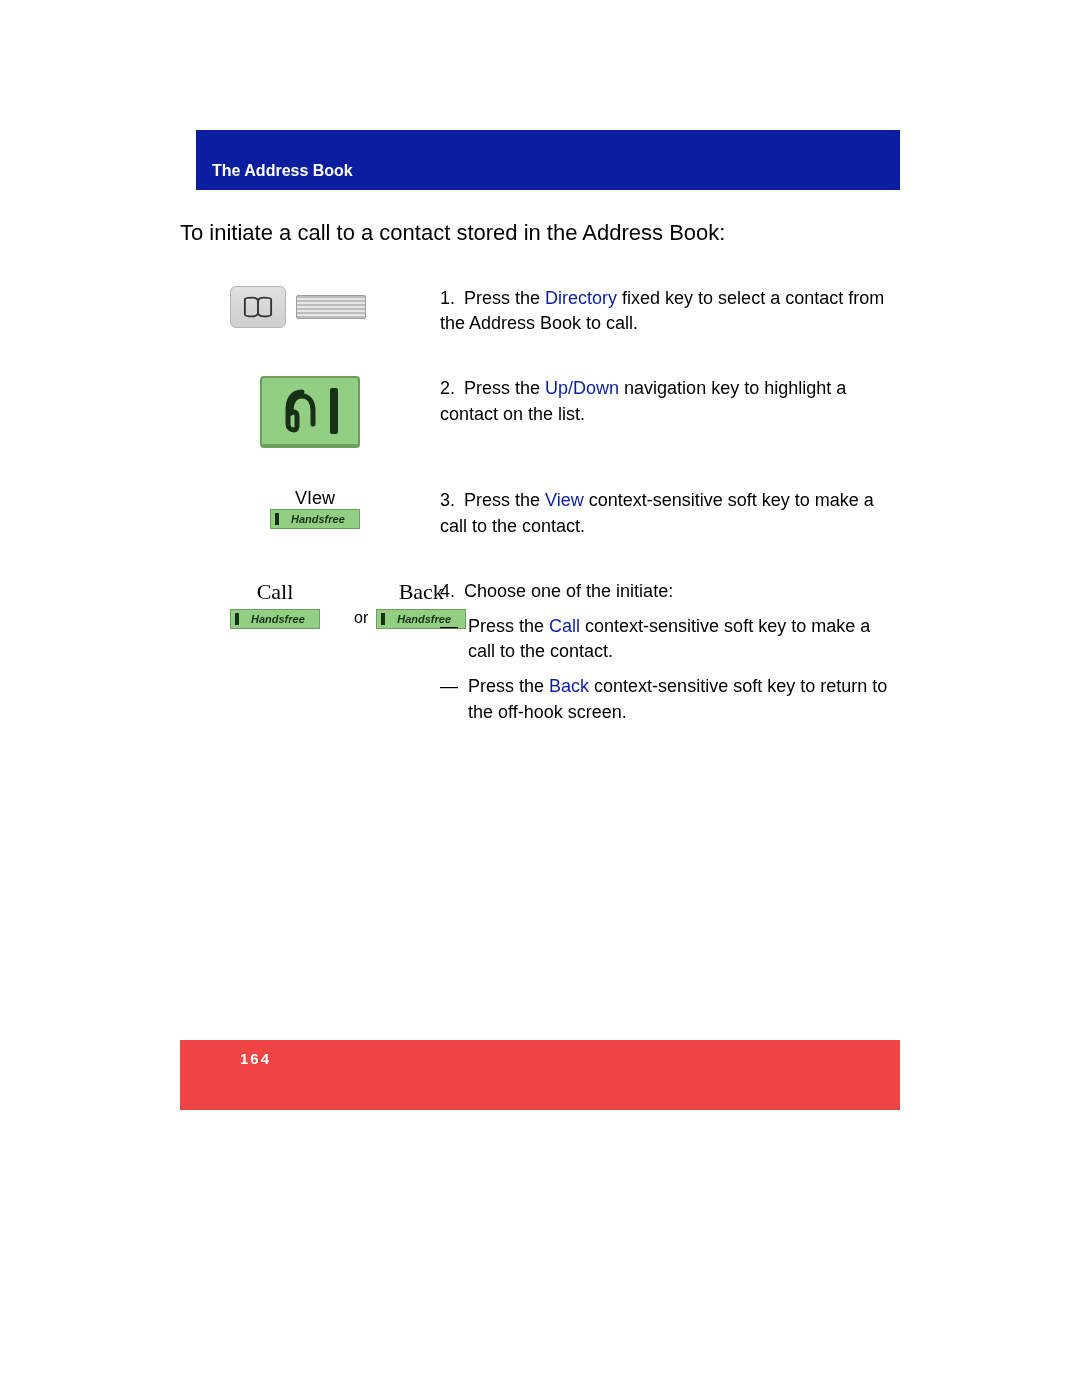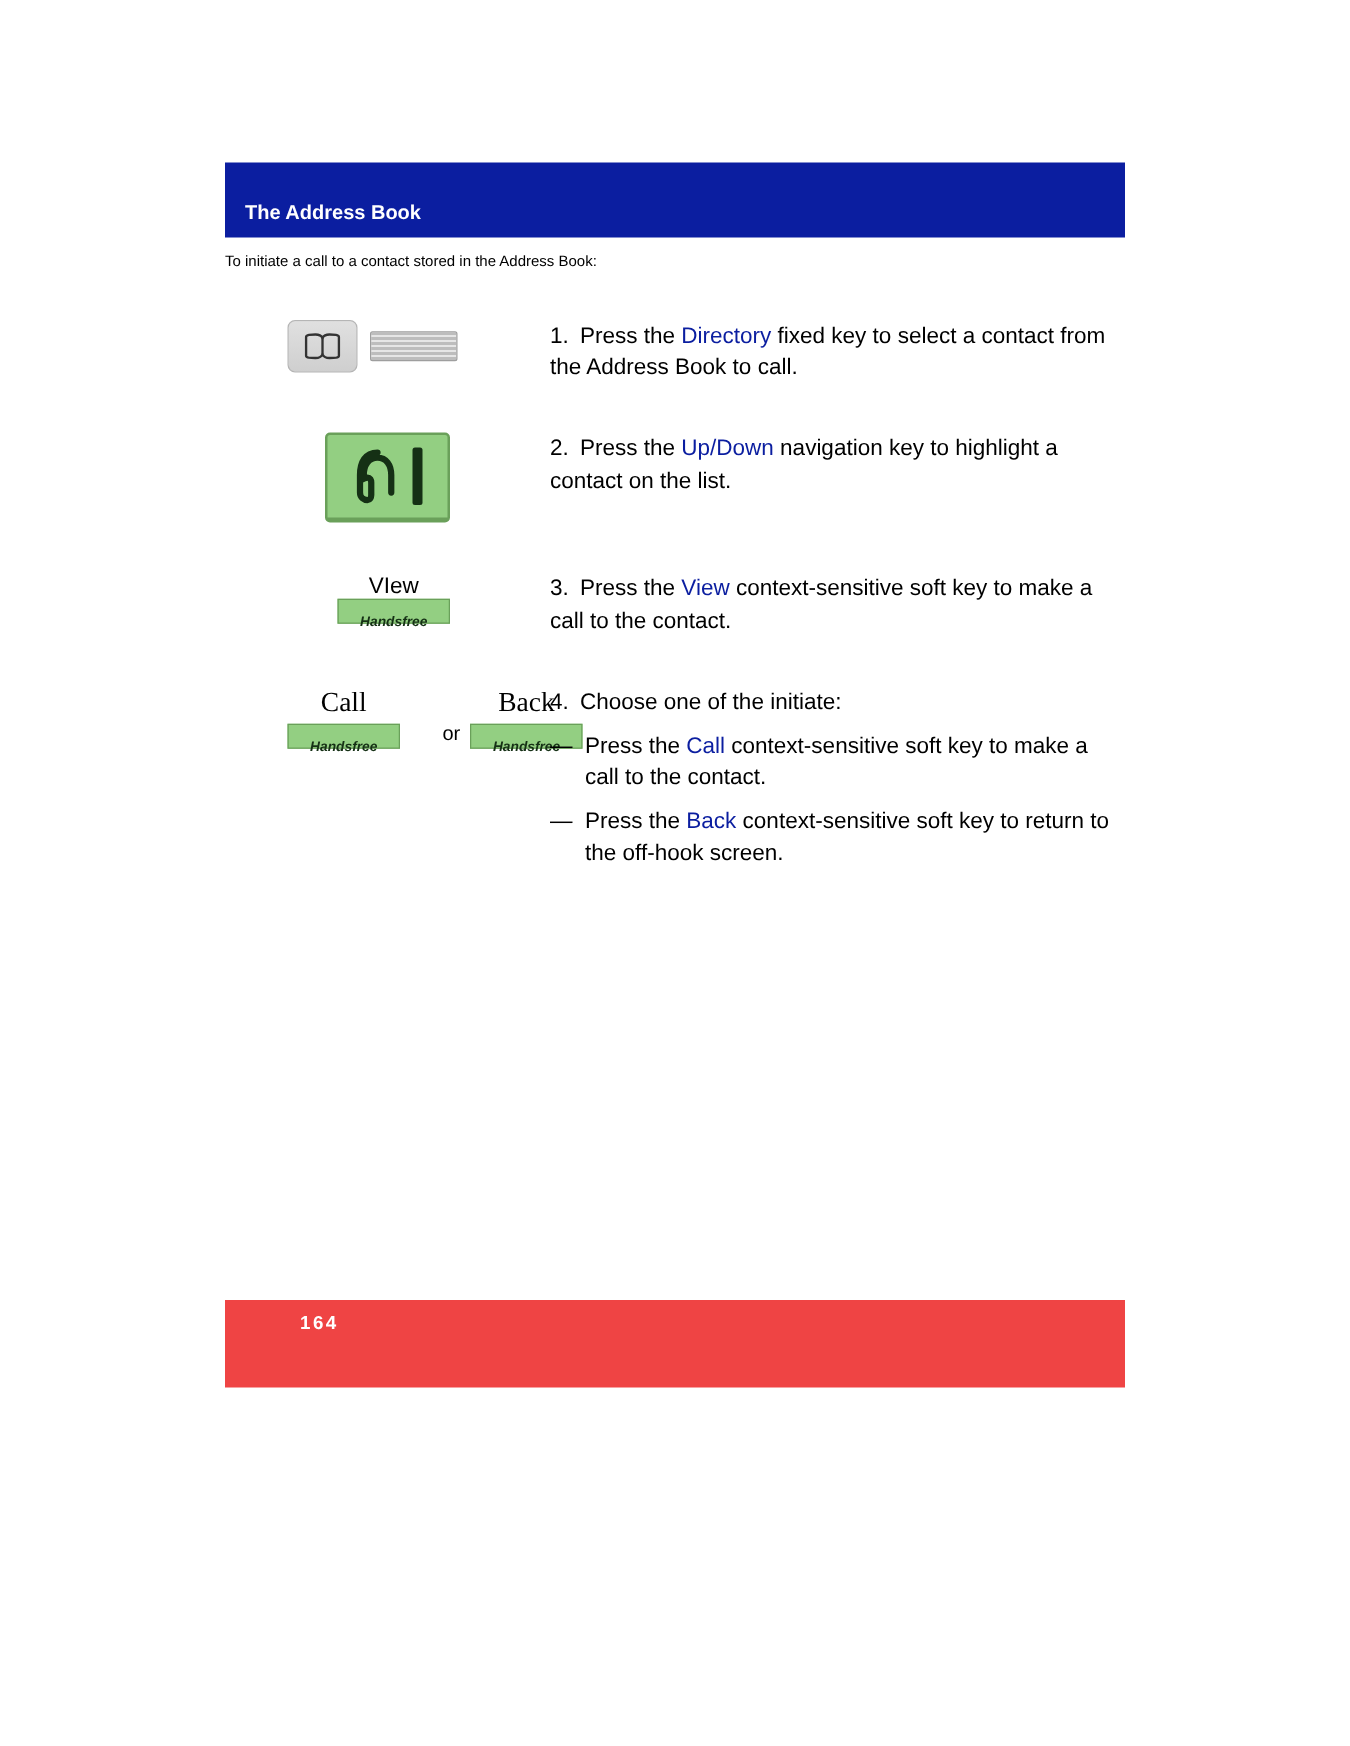--- a/index.html
+++ b/index.html
@@ -17,29 +17,30 @@
     left: 180px;
     top: 130px;
     width: 720px;
   }
   .blue-header {
     background: #0b1ea0;
     height: 60px;
     padding: 0 16px 10px 16px;
     display: flex;
     align-items: flex-end;
+    margin-left: 16px;
   }
   .blue-header span {
     color: #fff;
     font-weight: bold;
     font-size: 16px;
   }
   .intro {
-    font-size: 12px;
-    margin: 12px 0 40px 0;
+    font-size: 22px;
+    margin: 30px 0 40px 0;
   }
   .steps { width: 100%; }
   .step-row { display: flex; align-items: flex-start; margin-bottom: 40px; }
   .left-col { width: 260px; flex: 0 0 260px; }
   .right-col { flex: 1; font-size: 18px; line-height: 1.4; }
   .num { display: inline-block; width: 24px; }
   .link-term { color: #0b1ea0; }
   .sub-item { margin: 10px 0 10px 0; display: flex; }
   .sub-dash { width: 28px; flex: 0 0 28px; }
   .sub-body { flex: 1; }
@@ -73,21 +74,21 @@
   }
   .lcd svg { width: 40px; height: 50px; }
   .lcd-bar { width: 8px; height: 46px; background:#153015; border-radius:2px; }
 
   
   .view-label { text-align:center; font-size:18px; margin-left:90px; width:90px; }
   .softkey {
     width: 90px; height: 20px;
     background: #93cf82;
     border: 1px solid #6aa05a;
-    display:flex; align-items:center; gap:12px; padding:0 4px;flex-direction:column;
+    display:flex; align-items:center; gap:12px; padding:0 4px;
   }
   .softkey .bar { width:4px; height:12px; background:#153015; }
   .softkey .txt { font-size:11px; font-weight:bold; font-style: italic; color:#153015; }
   .view-key-wrap { margin-left:90px; }
 
   
   .callback { display:flex; align-items:flex-end; gap:8px; margin-left:50px; }
   .cbcol { display:flex; flex-direction:column; align-items:center; gap:4px; }
   .cblabel { font-family: "Times New Roman", serif; font-size:22px; }
   .or { font-size:16px; padding-bottom:2px;margin-left:26px; }

